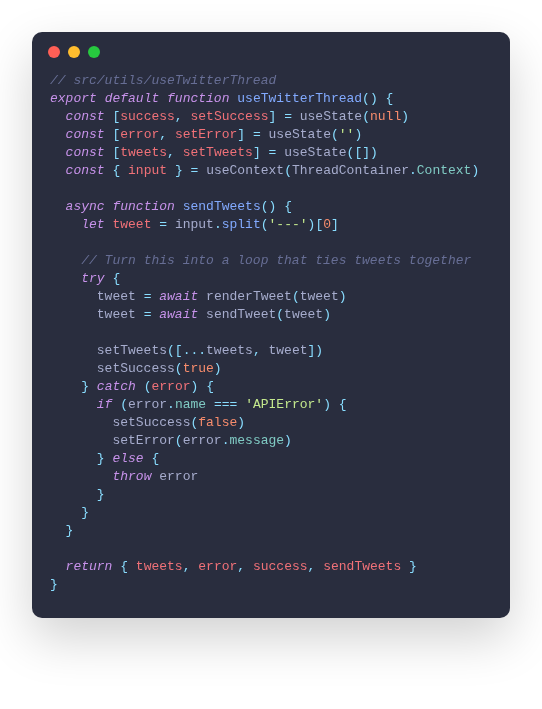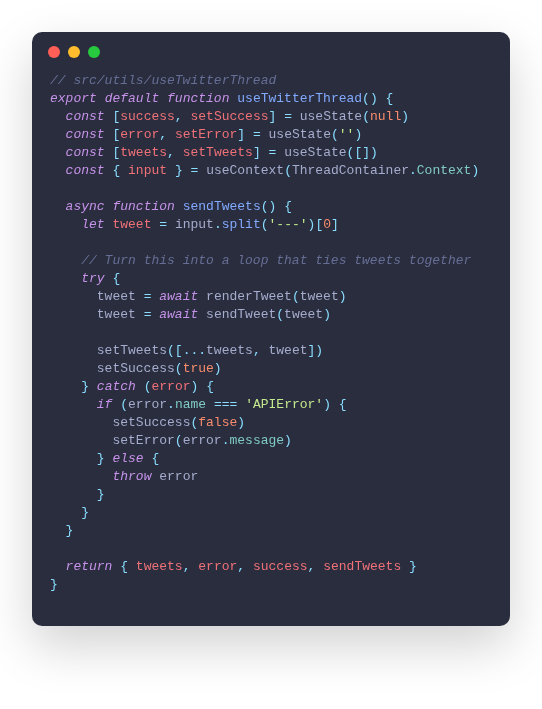--- a/index.html
+++ b/index.html
@@ -26,21 +26,21 @@
   }
   .dot {
     width: 12px;
     height: 12px;
     border-radius: 50%;
   }
   .dot.red { background: #ff5f56; }
   .dot.yellow { background: #ffbd2e; }
   .dot.green { background: #27c93f; }
   .code {
-    padding: 4px 18px 32px 18px;
+    padding: 4px 18px 24px 18px;
     white-space: pre;
     font-size: 13px;
     line-height: 18px;
     color: #a6accd;
   }
   .c-comment { color: #676e95; font-style: italic; }
   .c-keyword { color: #c792ea; font-style: italic; }
   .c-func { color: #82aaff; }
   .c-var { color: #f07178; }
   .c-punct { color: #89ddff; }

